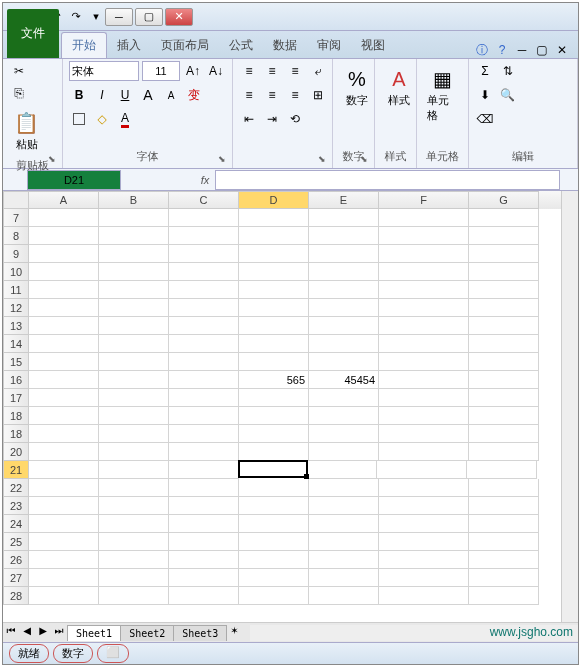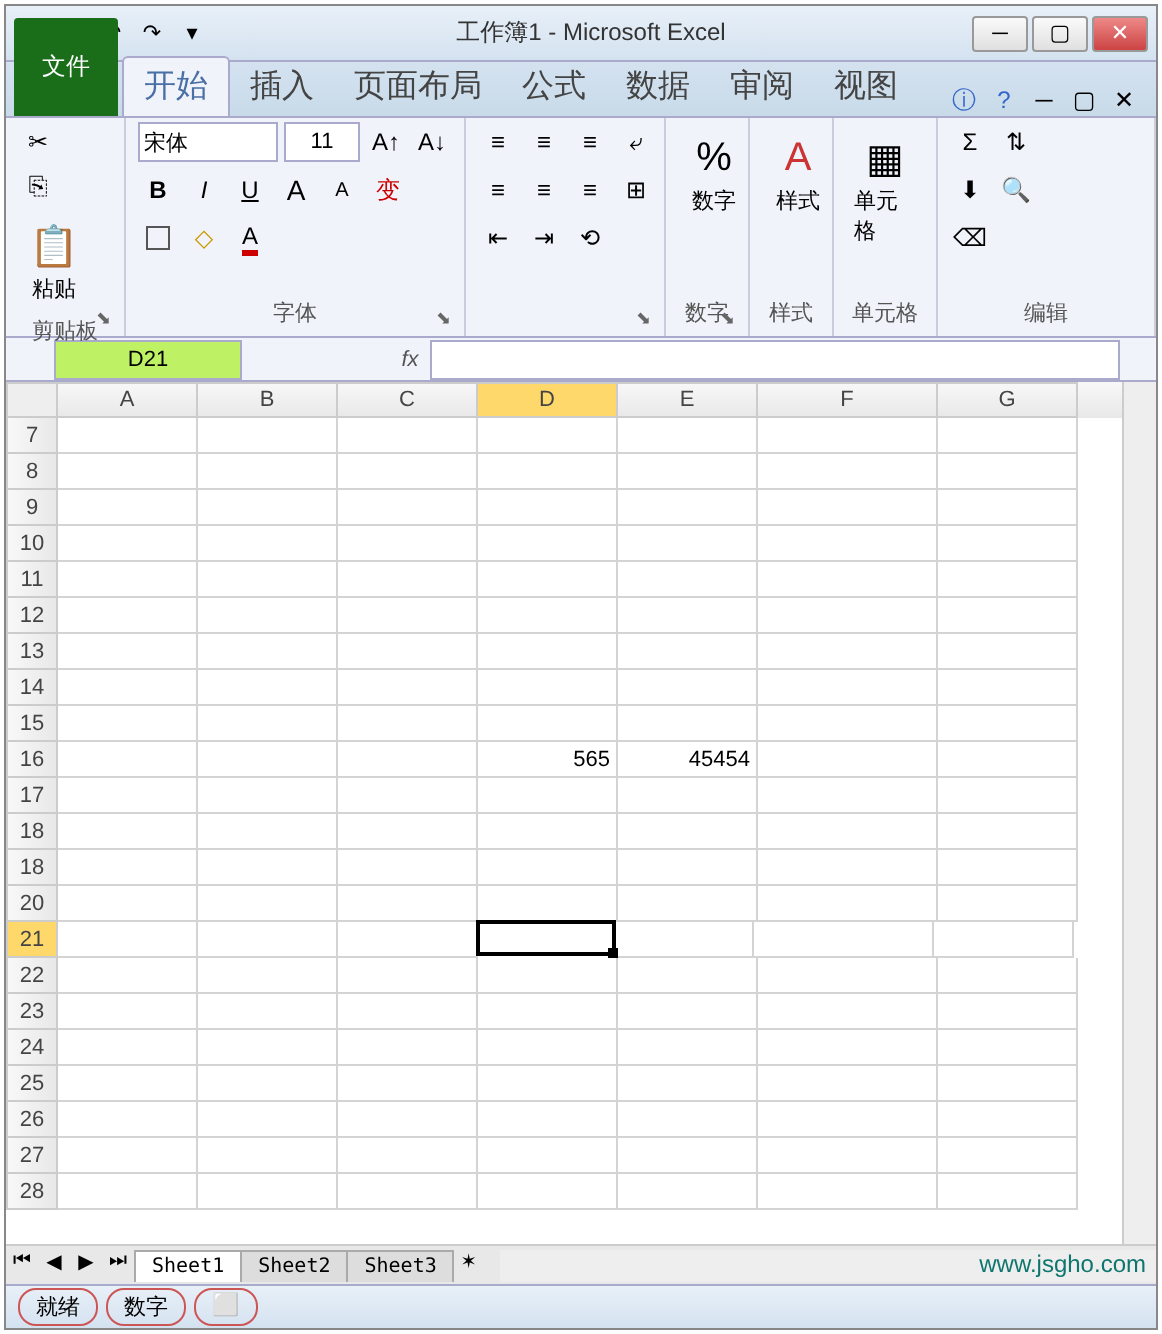--- a/index.html
+++ b/index.html
@@ -7,39 +7,39 @@
 .window { width: 577px; height: 663px; margin: 2px; border: 1px solid #888; background: #fff; display: flex; flex-direction: column; }
 .titlebar { height: 28px; background: linear-gradient(#e8f0f8, #d4e2f0); display: flex; align-items: center; padding: 0 4px; border-bottom: 1px solid #aac; }
 .qat { display: flex; gap: 2px; align-items: center; }
 .qat-btn { width: 18px; height: 18px; display: flex; align-items: center; justify-content: center; font-size: 11px; cursor: pointer; }
 .title-text { flex: 1; text-align: center; font-size: 12px; color: #333; }
 .win-controls { display: flex; gap: 2px; }
 .win-btn { width: 28px; height: 18px; border: 1px solid #999; border-radius: 2px; display: flex; align-items: center; justify-content: center; font-size: 11px; cursor: pointer; background: linear-gradient(#fafafa, #e0e0e0); }
 .win-btn.close { background: linear-gradient(#e88, #c44); color: #fff; }
 .ribbon-tabs { height: 28px; display: flex; align-items: flex-end; padding: 0 4px; background: linear-gradient(#d4e2f0, #c8dae8); border-bottom: 1px solid #aac; }
 .file-tab { background: #1a6e1a; color: #fff; padding: 16px 14px; font-size: 12px; border-radius: 2px 2px 0 0; margin-right: 2px; cursor: pointer; }
-.tab { padding: 4px 10px; font-size: 16px; color: #444; cursor: pointer; border-radius: 3px 3px 0 0; }
+.tab { padding: 4px 10px; font-size: 12px; color: #444; cursor: pointer; border-radius: 3px 3px 0 0; }
 .tab.active { background: #f0f4fa; border: 1px solid #aac; border-bottom: none; color: #4a6fa5; }
 .tab-spacer { flex: 1; }
 .help-icons { display: flex; gap: 4px; padding: 0 4px; }
 .help-icon { width: 16px; height: 16px; font-size: 12px; display: flex; align-items: center; justify-content: center; cursor: pointer; }
 .ribbon { height: 110px; background: #f0f4fa; border-bottom: 1px solid #aac; display: flex; }
 .group { border-right: 1px solid #ccd; padding: 2px 6px; display: flex; flex-direction: column; position: relative; }
 .group-body { flex: 1; display: flex; align-items: flex-start; gap: 4px; }
 .group-label { text-align: center; font-size: 11px; color: #555; padding: 2px 0; }
 .big-btn { display: flex; flex-direction: column; align-items: center; padding: 4px; cursor: pointer; font-size: 11px; }
 .big-icon { width: 28px; height: 28px; display: flex; align-items: center; justify-content: center; font-size: 20px; }
 .col { display: flex; flex-direction: column; gap: 2px; }
 .row { display: flex; gap: 3px; align-items: center; }
 .mini-btn { width: 20px; height: 20px; display: flex; align-items: center; justify-content: center; font-size: 12px; cursor: pointer; border: 1px solid transparent; }
 .font-select { width: 70px; height: 20px; border: 1px solid #aac; font-size: 11px; padding: 0 2px; background: #fff; }
 .size-select { width: 38px; height: 20px; border: 1px solid #aac; font-size: 11px; text-align: center; background: #fff; }
 .dlg-launcher { position: absolute; right: 2px; bottom: 2px; width: 12px; height: 12px; font-size: 9px; cursor: pointer; color: #666; }
 .namebox-row { height: 22px; display: flex; align-items: center; border-bottom: 1px solid #aac; background: #f0f4fa; }
-.namebox { width: 94px; height: 20px; border: 1px solid #aac; background: #bef264; font-size: 11px; text-align: center; margin-left: 24px; }
+.namebox { width: 94px; height: 20px; border: 1px solid #aac; background: #15803d; font-size: 11px; text-align: center; margin-left: 24px; }
 .fx-label { width: 20px; font-style: italic; font-size: 11px; text-align: center; color: #555; margin-left: 74px; }
 .formula-bar { flex: 1; height: 20px; border: 1px solid #aac; background: #fff; margin-right: 18px; }
 .grid-area { flex: 1; display: flex; overflow: hidden; position: relative; }
 .grid-main { flex: 1; overflow: hidden; }
 .col-headers { display: flex; height: 18px; background: linear-gradient(#f8f8f8, #e8e8e8); }
 .corner { width: 26px; border: 1px solid #ccc; background: #eee; }
 .col-h { width: 70px; border: 1px solid #ccc; border-left: none; text-align: center; font-size: 11px; color: #444; display: flex; align-items: center; justify-content: center; }
 .col-h.sel { background: #ffd86b; }
 .grid-body { display: flex; }
 .row-headers { display: flex; flex-direction: column; }
@@ -70,21 +70,20 @@
 
 <div class="window">
   <div class="titlebar">
     <div class="qat">
       <span class="qat-btn" style="color:#1a6e1a">▦</span>
       <span class="qat-btn" style="color:#36c">💾</span>
       <span class="qat-btn">↶</span>
       <span class="qat-btn">↷</span>
       <span class="qat-btn">▾</span>
     </div>
-    <div class="title-text">工作簿1 - Microsoft Excel</div>
     <div class="win-controls">
       <div class="win-btn">─</div>
       <div class="win-btn">▢</div>
       <div class="win-btn close">✕</div>
     </div>
   </div>
 
   <div class="ribbon-tabs">
     <div class="file-tab">文件</div>
     <div class="tab active">开始</div>

